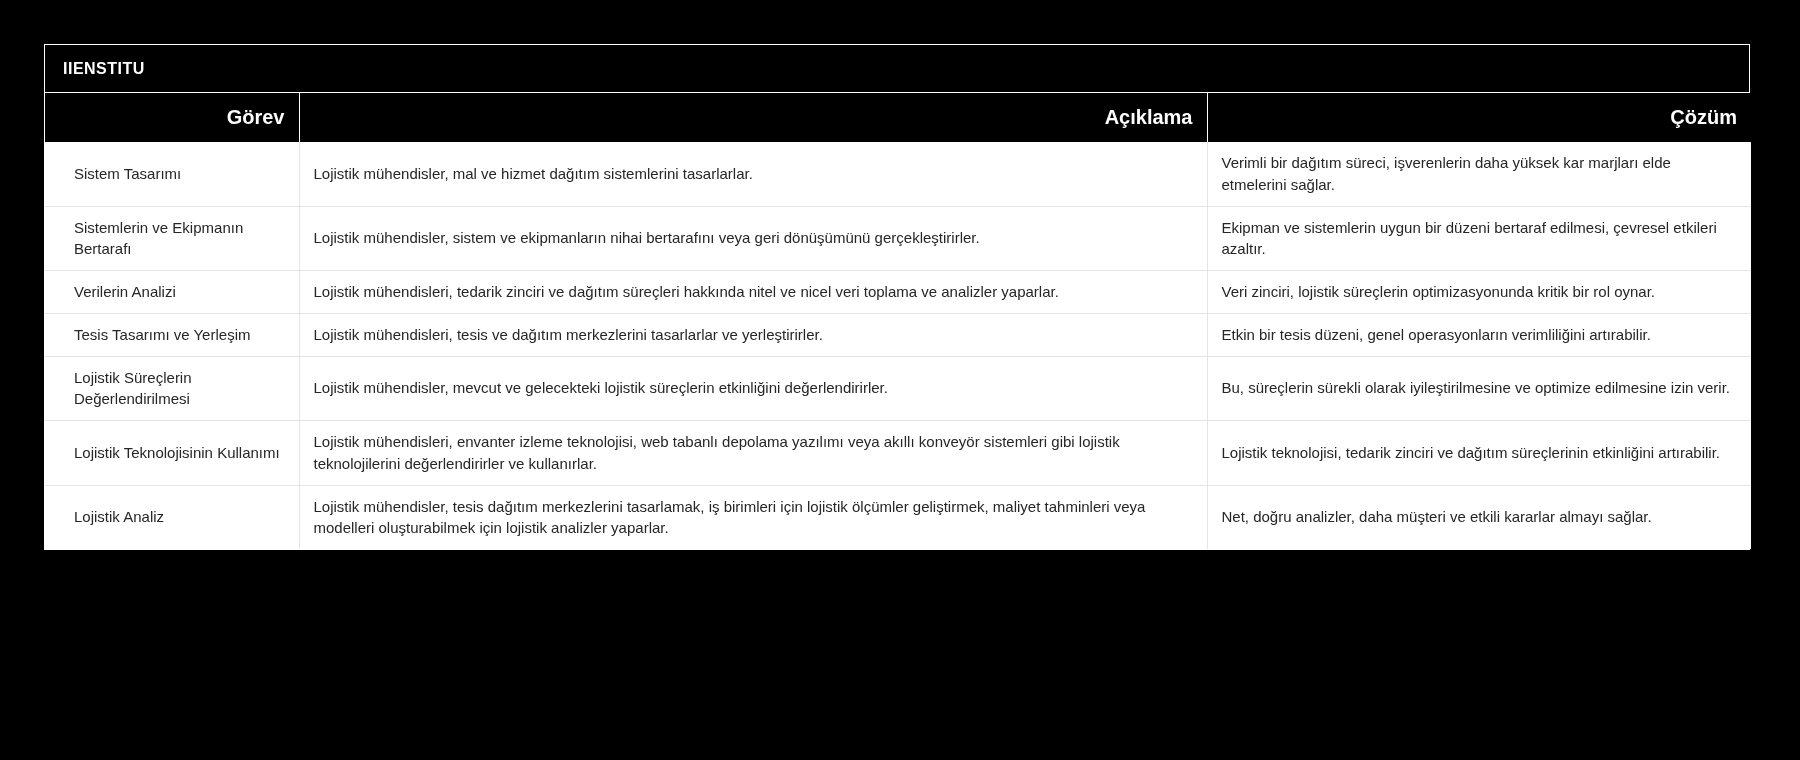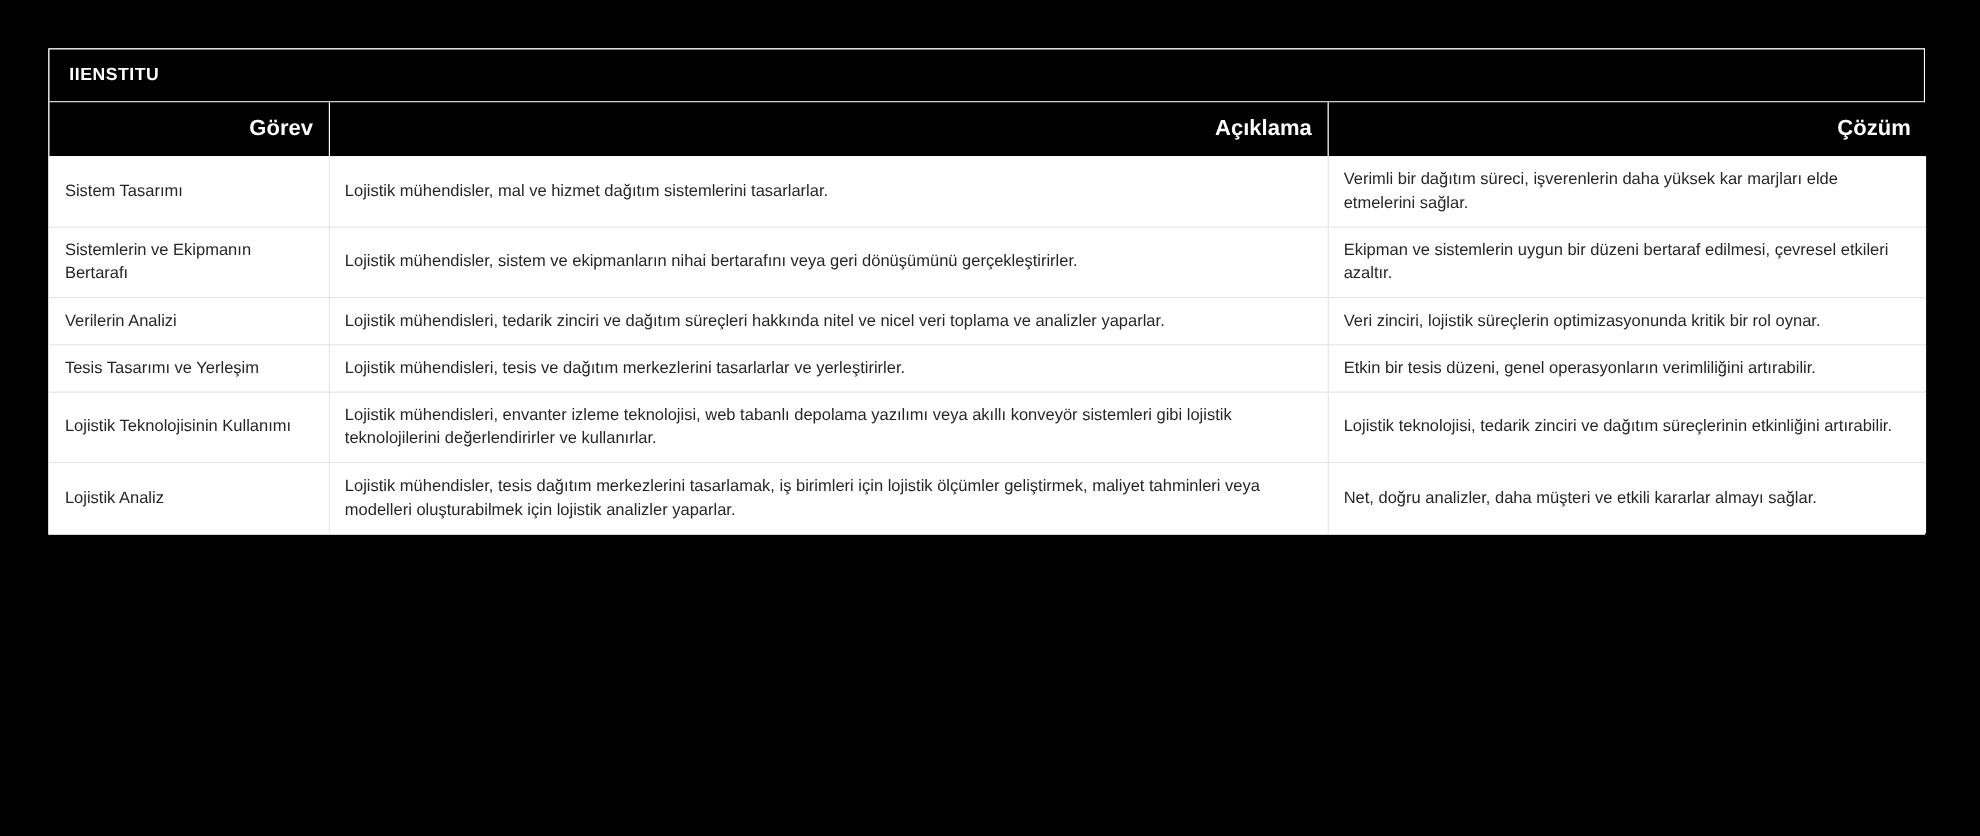--- a/index.html
+++ b/index.html
@@ -50,21 +50,21 @@
     color: #262626;
     font-size: 15px;
     line-height: 1.45;
     vertical-align: middle;
     padding: 10px 14px;
     border-top: 1px solid #e4e4e4;
     border-right: 1px solid #e4e4e4;
   }
   tbody tr:first-child td { border-top: none; }
   tbody td:last-child { border-right: none; }
-  tbody td.col-gorev { padding-left: 14px; }
+  tbody td.col-gorev { padding-left: 29px; }
 </style>
 </head>
 <body>
 
 <div class="card">
   <div class="brand-bar">IIENSTITU</div>
 
   <table class="data-table">
     <colgroup>
       <col class="c1">
@@ -93,20 +93,25 @@
           <td class="col-gorev">Verilerin Analizi</td>
           <td class="col-aciklama">Lojistik mühendisleri, tedarik zinciri ve dağıtım süreçleri hakkında nitel ve nicel veri toplama ve analizler yaparlar.</td>
           <td class="col-onemi">Veri zinciri, lojistik süreçlerin optimizasyonunda kritik bir rol oynar.</td>
         </tr>
         <tr>
           <td class="col-gorev">Tesis Tasarımı ve Yerleşim</td>
           <td class="col-aciklama">Lojistik mühendisleri, tesis ve dağıtım merkezlerini tasarlarlar ve yerleştirirler.</td>
           <td class="col-onemi">Etkin bir tesis düzeni, genel operasyonların verimliliğini artırabilir.</td>
         </tr>
         <tr>
+          <td class="col-gorev">Lojistik Süreçlerin Değerlendirilmesi</td>
+          <td class="col-aciklama">Lojistik mühendisler, mevcut ve gelecekteki lojistik süreçlerin etkinliğini değerlendirirler.</td>
+          <td class="col-onemi">Bu, süreçlerin sürekli olarak iyileştirilmesine ve optimize edilmesine izin verir.</td>
+        </tr>
+        <tr>
           <td class="col-gorev">Lojistik Teknolojisinin Kullanımı</td>
           <td class="col-aciklama">Lojistik mühendisleri, envanter izleme teknolojisi, web tabanlı depolama yazılımı veya akıllı konveyör sistemleri gibi lojistik teknolojilerini değerlendirirler ve kullanırlar.</td>
           <td class="col-onemi">Lojistik teknolojisi, tedarik zinciri ve dağıtım süreçlerinin etkinliğini artırabilir.</td>
         </tr>
         <tr>
           <td class="col-gorev">Lojistik Analiz</td>
           <td class="col-aciklama">Lojistik mühendisler, tesis dağıtım merkezlerini tasarlamak, iş birimleri için lojistik ölçümler geliştirmek, maliyet tahminleri veya modelleri oluşturabilmek için lojistik analizler yaparlar.</td>
           <td class="col-onemi">Net, doğru analizler, daha müşteri ve etkili kararlar almayı sağlar.</td>
         </tr>
       </tbody>

